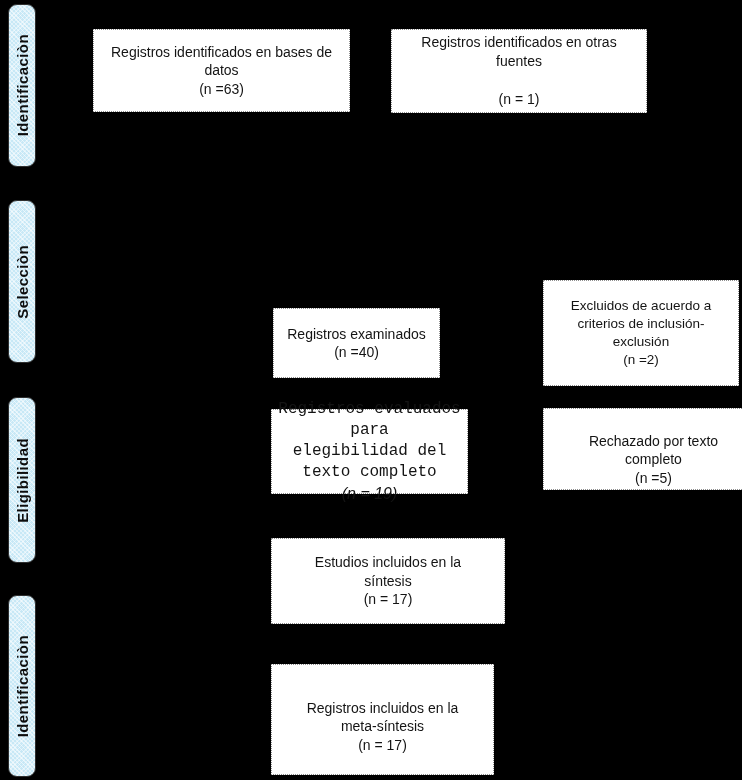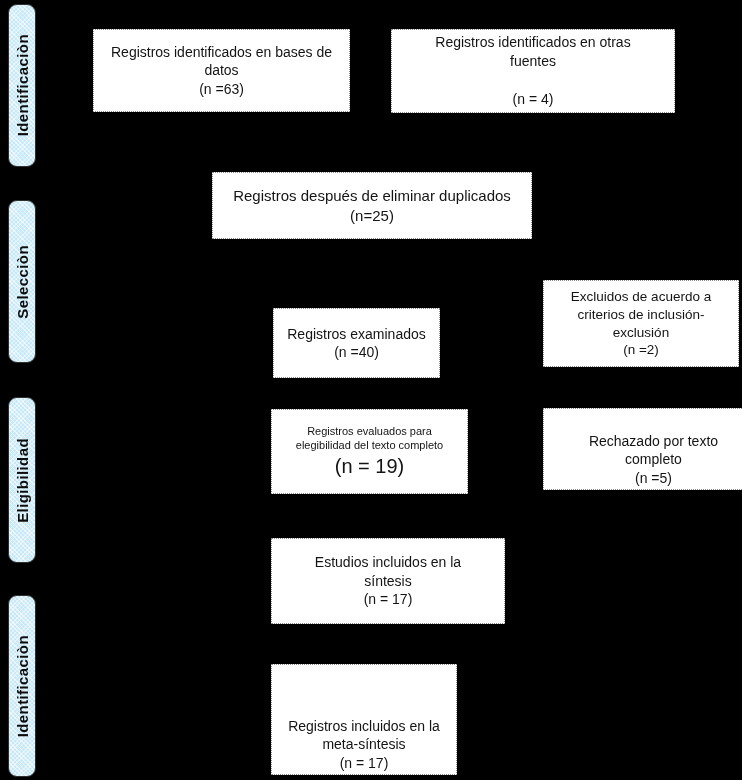--- a/index.html
+++ b/index.html
@@ -32,30 +32,30 @@
   
   .fbox {
     position:absolute; background:#fff; border:1px dotted #8f8f8f;
     box-sizing:border-box; color:#141414;
     display:flex; flex-direction:column; align-items:center; justify-content:center;
     text-align:center; font-size:14px; line-height:1.32; padding:2px 6px;
   }
   .fbox .body, .fbox .nline { white-space:pre-line; }
 
   #box-1 { left:93px;  top:29px;  width:257px; height:83px;  }
-  #box-2 { left:391px; top:29px;  width:284px; height:84px;gap:20px;  }
+  #box-2 { left:391px; top:29px;  width:256px; height:84px;gap:20px;  }
   #box-3 { left:212px; top:172px; width:320px; height:67px;  font-size:15px; }
   #box-4 { left:273px; top:308px; width:167px; height:70px;  }
-  #box-5 { left:543px; top:280px; width:196px; height:87px; font-size:13.5px;text-align:center; }
+  #box-5 { left:543px; top:280px; width:196px; height:106px; font-size:13.5px;text-align:center; }
   #box-6 { left:271px; top:409px; width:197px; height:85px;  }
-  #box-6 .body  { font-size:11px; }
-  #box-6 .nline { font-size:20px; }
+  #box-6 .body  { font-size:16px;font-family:Liberation Mono, monospace; }
+  #box-6 .nline { font-size:16px;font-style:italic; }
   #box-7 { left:543px; top:408px; width:221px; height:82px;justify-content:flex-end;  }
   #box-8 { left:271px; top:538px; width:234px; height:86px;  }
-  #box-9 { left:271px; top:664px; width:186px; height:111px; justify-content:flex-end; padding-top:16px; }
+  #box-9 { left:271px; top:664px; width:223px; height:111px; justify-content:center; padding-top:16px; }
 </style>
 </head>
 <body>
 
 <div id="canvas">
 
   <div id="stage-1" class="stage">
     <span class="vtext">Identificaciòn</span>
   </div>
   <div id="stage-2" class="stage">
@@ -70,27 +70,23 @@
 
   <div id="box-1" class="fbox">
     <span class="body">Registros identificados en bases de
 datos</span>
     <span class="nline">(n =63)</span>
   </div>
 
   <div id="box-2" class="fbox">
     <span class="body">Registros identificados en otras
 fuentes</span>
-    <span class="nline">(n = 4)</span>
+    <span class="nline">(n = 1)</span>
   </div>
 
-  <div id="box-3" class="fbox">
-    <span class="body">Registros después de eliminar duplicados</span>
-    <span class="nline">(n=25)</span>
-  </div>
 
   <div id="box-4" class="fbox">
     <span class="body">Registros examinados</span>
     <span class="nline">(n =40)</span>
   </div>
 
   <div id="box-5" class="fbox">
     <span class="body">Excluidos de acuerdo a
 criterios de inclusión-
 exclusión</span>

